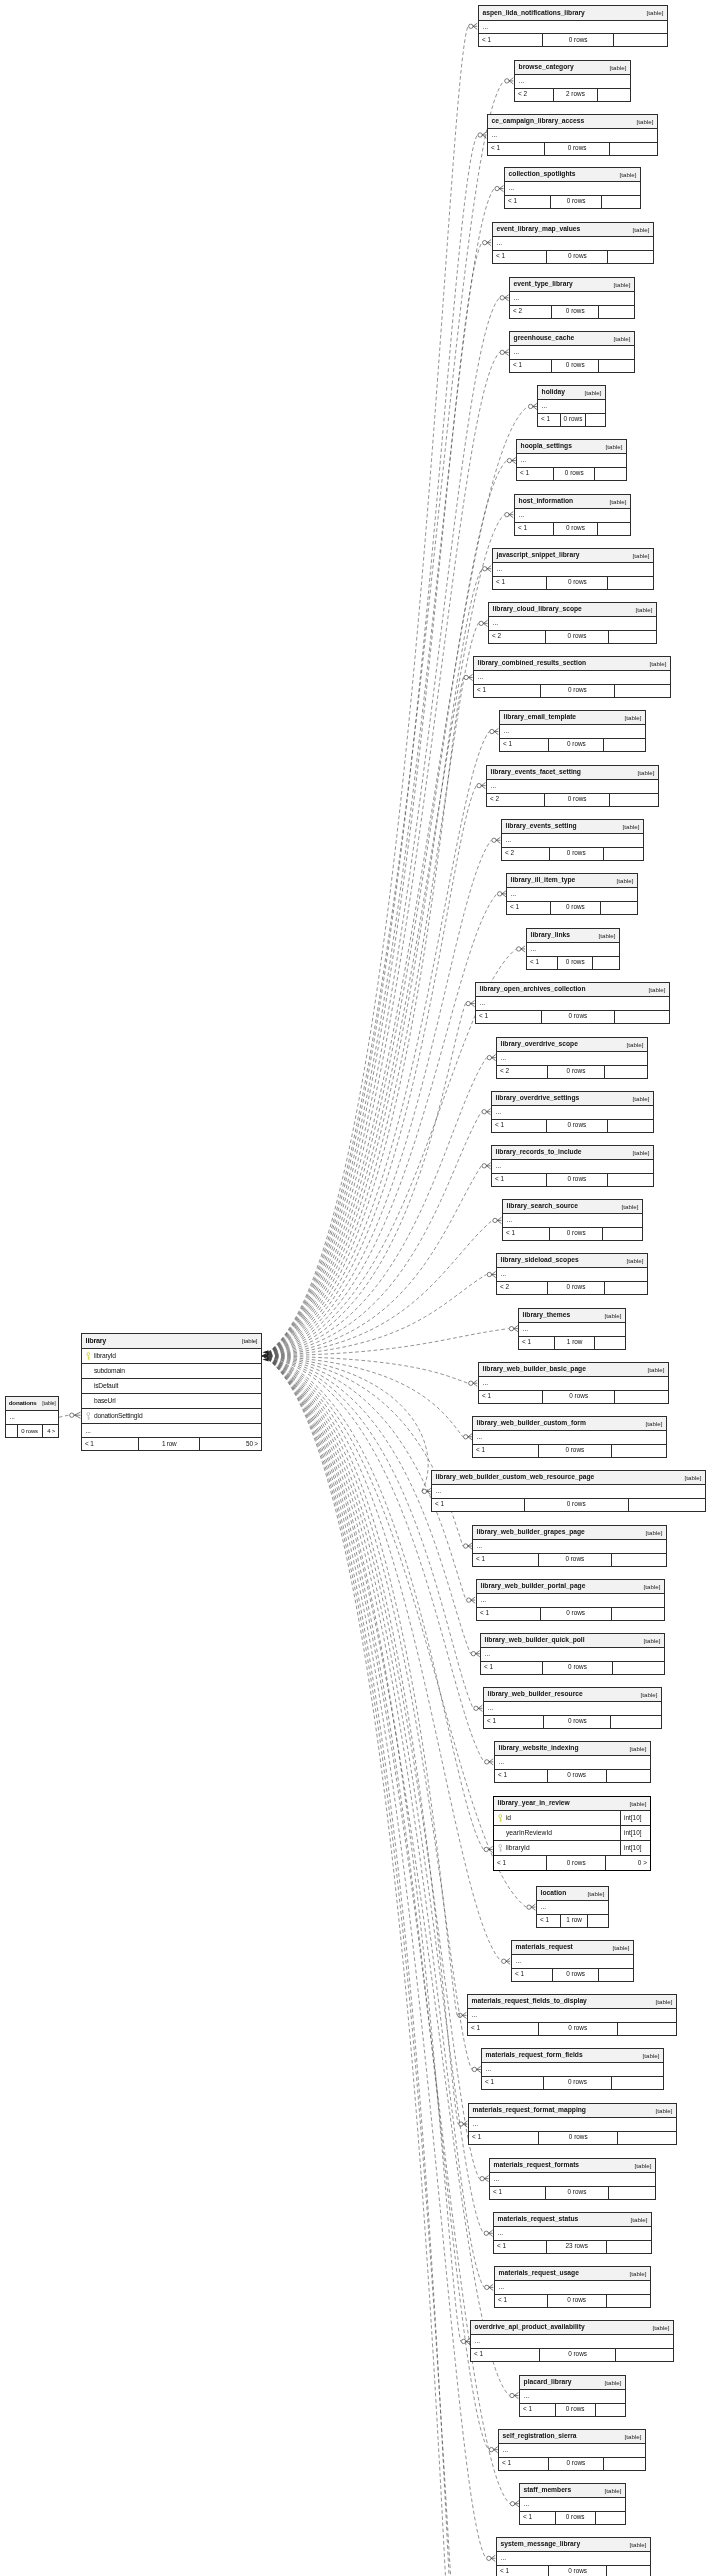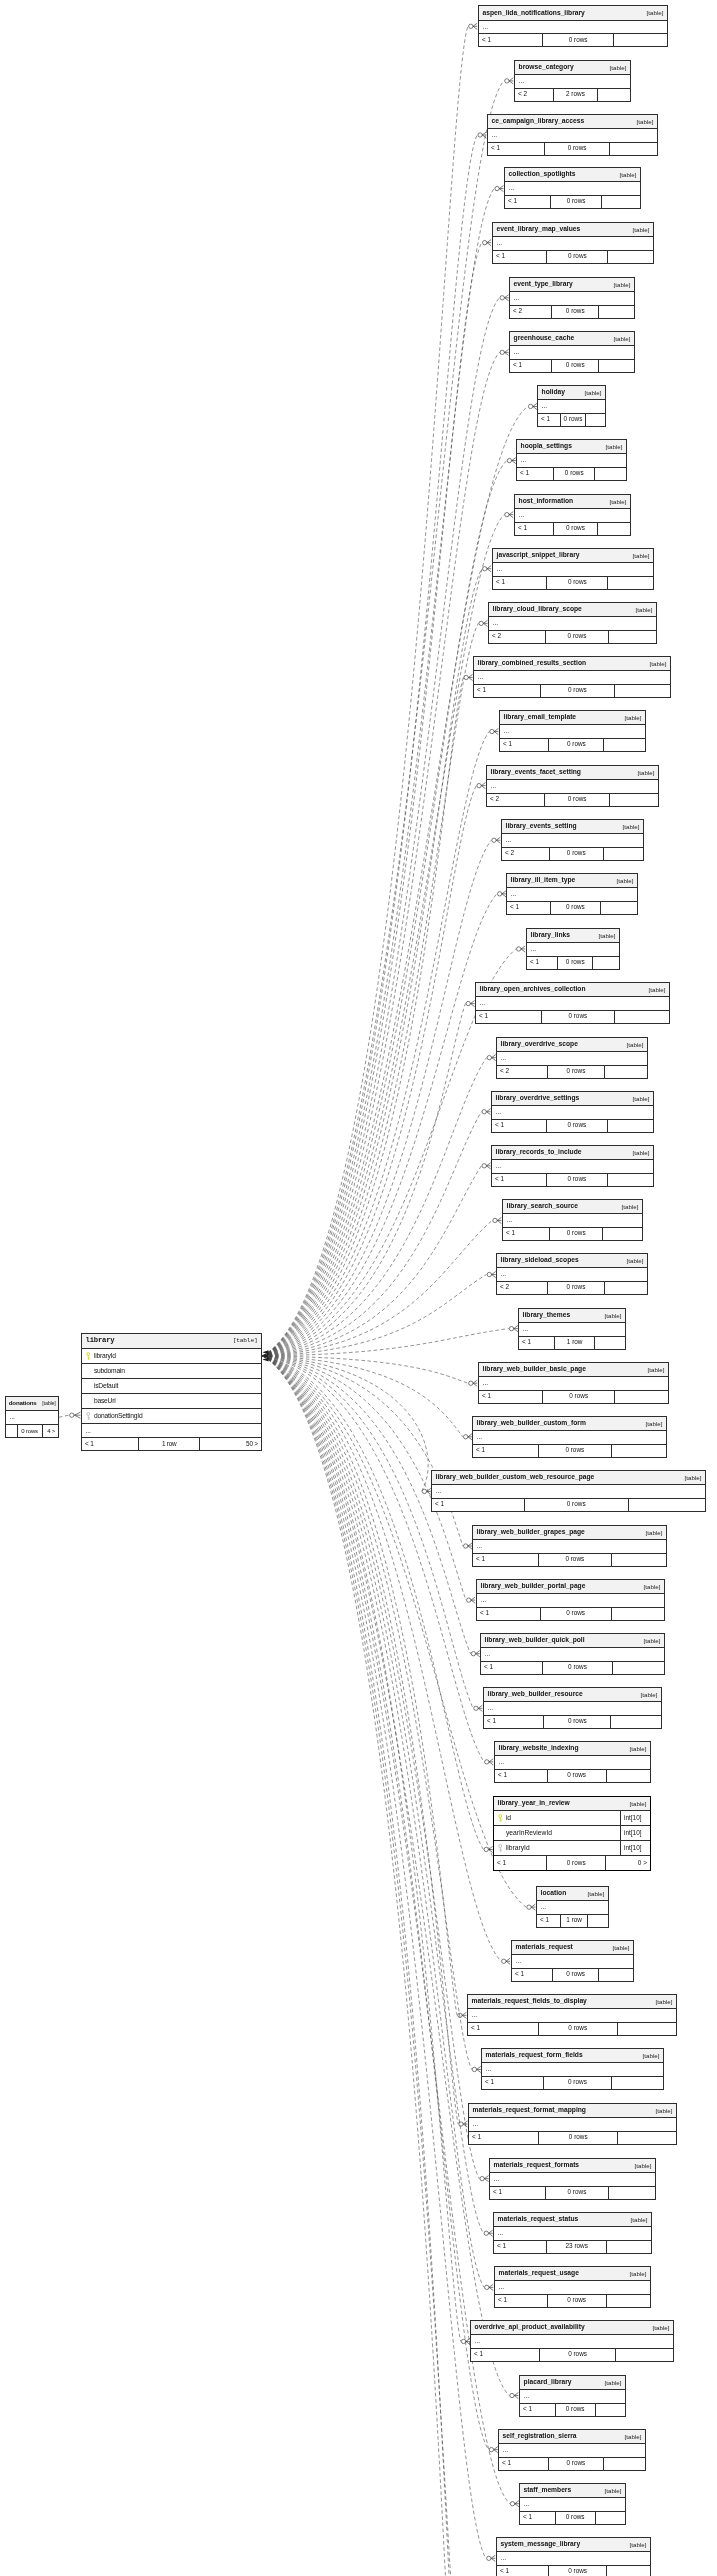--- a/index.html
+++ b/index.html
@@ -210,21 +210,21 @@
     </div>
     <div class="tbl-dots" style="height:14px;">...</div>
     <div class="tbl-f">
       <span class="fl" style="flex:0 0 22%;"></span>
       <span class="fc" style="font-size:6px;">0 rows</span>
       <span class="fr" style="flex:0 0 30%;font-size:6px;">4 &gt;</span>
     </div>
   </div>
 
   <div class="tbl narrow" id="library-box" style="left:81px;top:1333px;width:181px;">
-    <div class="tbl-h" style="height:15px;font-family:Liberation Mono, monospace;">
+    <div class="tbl-h" style="height:15px;">
       <span class="tn" style="font-size:7.2px;">library</span>
       <span class="tag">[table]</span>
     </div>
     <div class="col-row">
       <span class="icon-slot">
         <svg class="keysvg" width="4.6" height="8.2" viewBox="0 0 9 16">
             <circle cx="4.5" cy="4" r="2.9" fill="none" stroke="#d6d21c" stroke-width="1.7"></circle>
             <path d="M4.5 7 V15 M4.5 11.4 h3 M4.5 13.8 h2.4" stroke="#d6d21c" stroke-width="1.7" fill="none"></path>
           </svg>
       </span>

